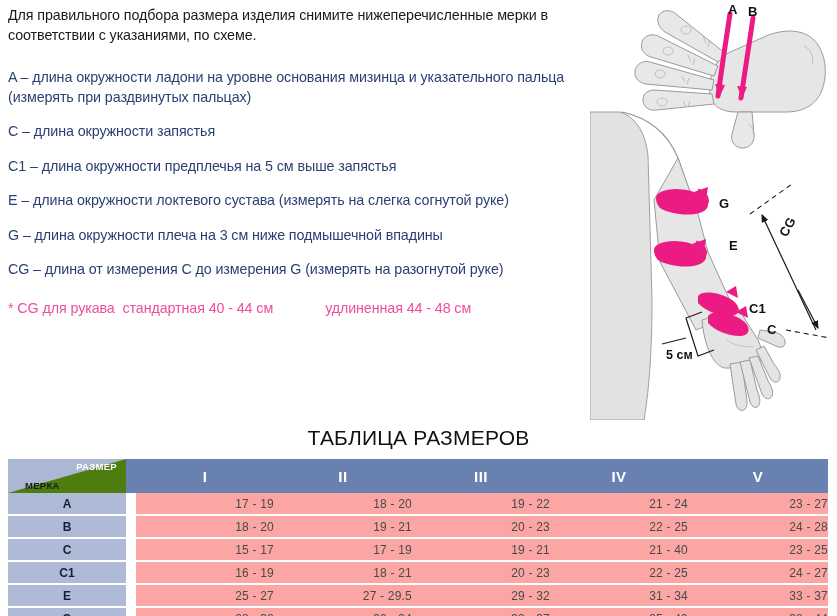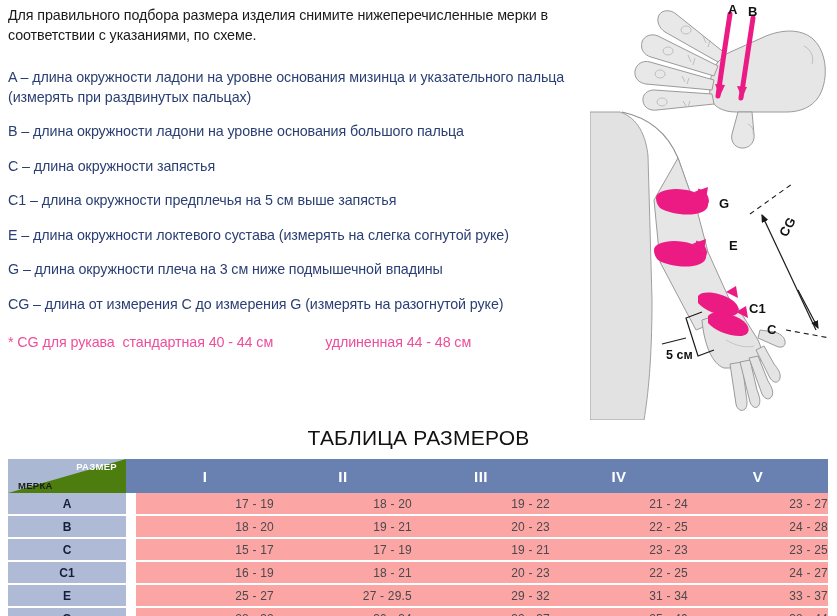--- a/index.html
+++ b/index.html
@@ -141,21 +141,21 @@
     position: absolute;
     right: 9px;
     top: 2px;
     font-size: 9.5px;
     font-weight: bold;
     color: #ffffff;
     letter-spacing: 0.3px;
   }
   .corner-cell .c-measure {
     position: absolute;
-    left: 10px;
+    left: 17px;
     bottom: 2px;
     font-size: 9.5px;
     font-weight: bold;
     color: #1c1c1c;
     letter-spacing: 0.3px;
   }
 
   .hdr-cell {
     background: #6981b0;
     color: #ffffff;
@@ -191,21 +191,20 @@
 <body>
 
 <div id="page">
 
   <div class="text-col">
 
     <p class="intro-p">Для правильного подбора размера изделия снимите нижеперечисленные мерки в соответствии с указаниями, по схеме.</p>
 
     <div class="measure-list">
       <div class="measure-item two-line">A – длина окружности ладони на уровне основания мизинца и указательного пальца (измерять при раздвинутых пальцах)</div>
-      <div class="measure-item">B – длина окружности ладони на уровне основания большого пальца</div>
       <div class="measure-item">C – длина окружности запястья</div>
       <div class="measure-item">C1 – длина окружности предплечья на 5 см выше запястья</div>
       <div class="measure-item">E – длина окружности локтевого сустава (измерять на слегка согнутой руке)</div>
       <div class="measure-item">G – длина окружности плеча на 3 см ниже подмышечной впадины</div>
       <div class="measure-item">CG – длина от измерения C до измерения G (измерять на разогнутой руке)</div>
     </div>
 
     <div class="note-line">
       <span class="note-std">* CG для рукава  стандартная 40 - 44 см</span>
       <span class="note-long">удлиненная 44 - 48 см</span>
@@ -384,21 +383,21 @@
         <td class="row-val">20 - 23</td>
         <td class="row-val">22 - 25</td>
         <td class="row-val">24 - 28</td>
       </tr>
       <tr>
         <td class="row-label">C</td>
         <td class="spacer-col"></td>
         <td class="row-val">15 - 17</td>
         <td class="row-val">17 - 19</td>
         <td class="row-val">19 - 21</td>
-        <td class="row-val">23 - 23</td>
+        <td class="row-val">21 - 40</td>
         <td class="row-val">23 - 25</td>
       </tr>
       <tr>
         <td class="row-label">C1</td>
         <td class="spacer-col"></td>
         <td class="row-val">16 - 19</td>
         <td class="row-val">18 - 21</td>
         <td class="row-val">20 - 23</td>
         <td class="row-val">22 - 25</td>
         <td class="row-val">24 - 27</td>

